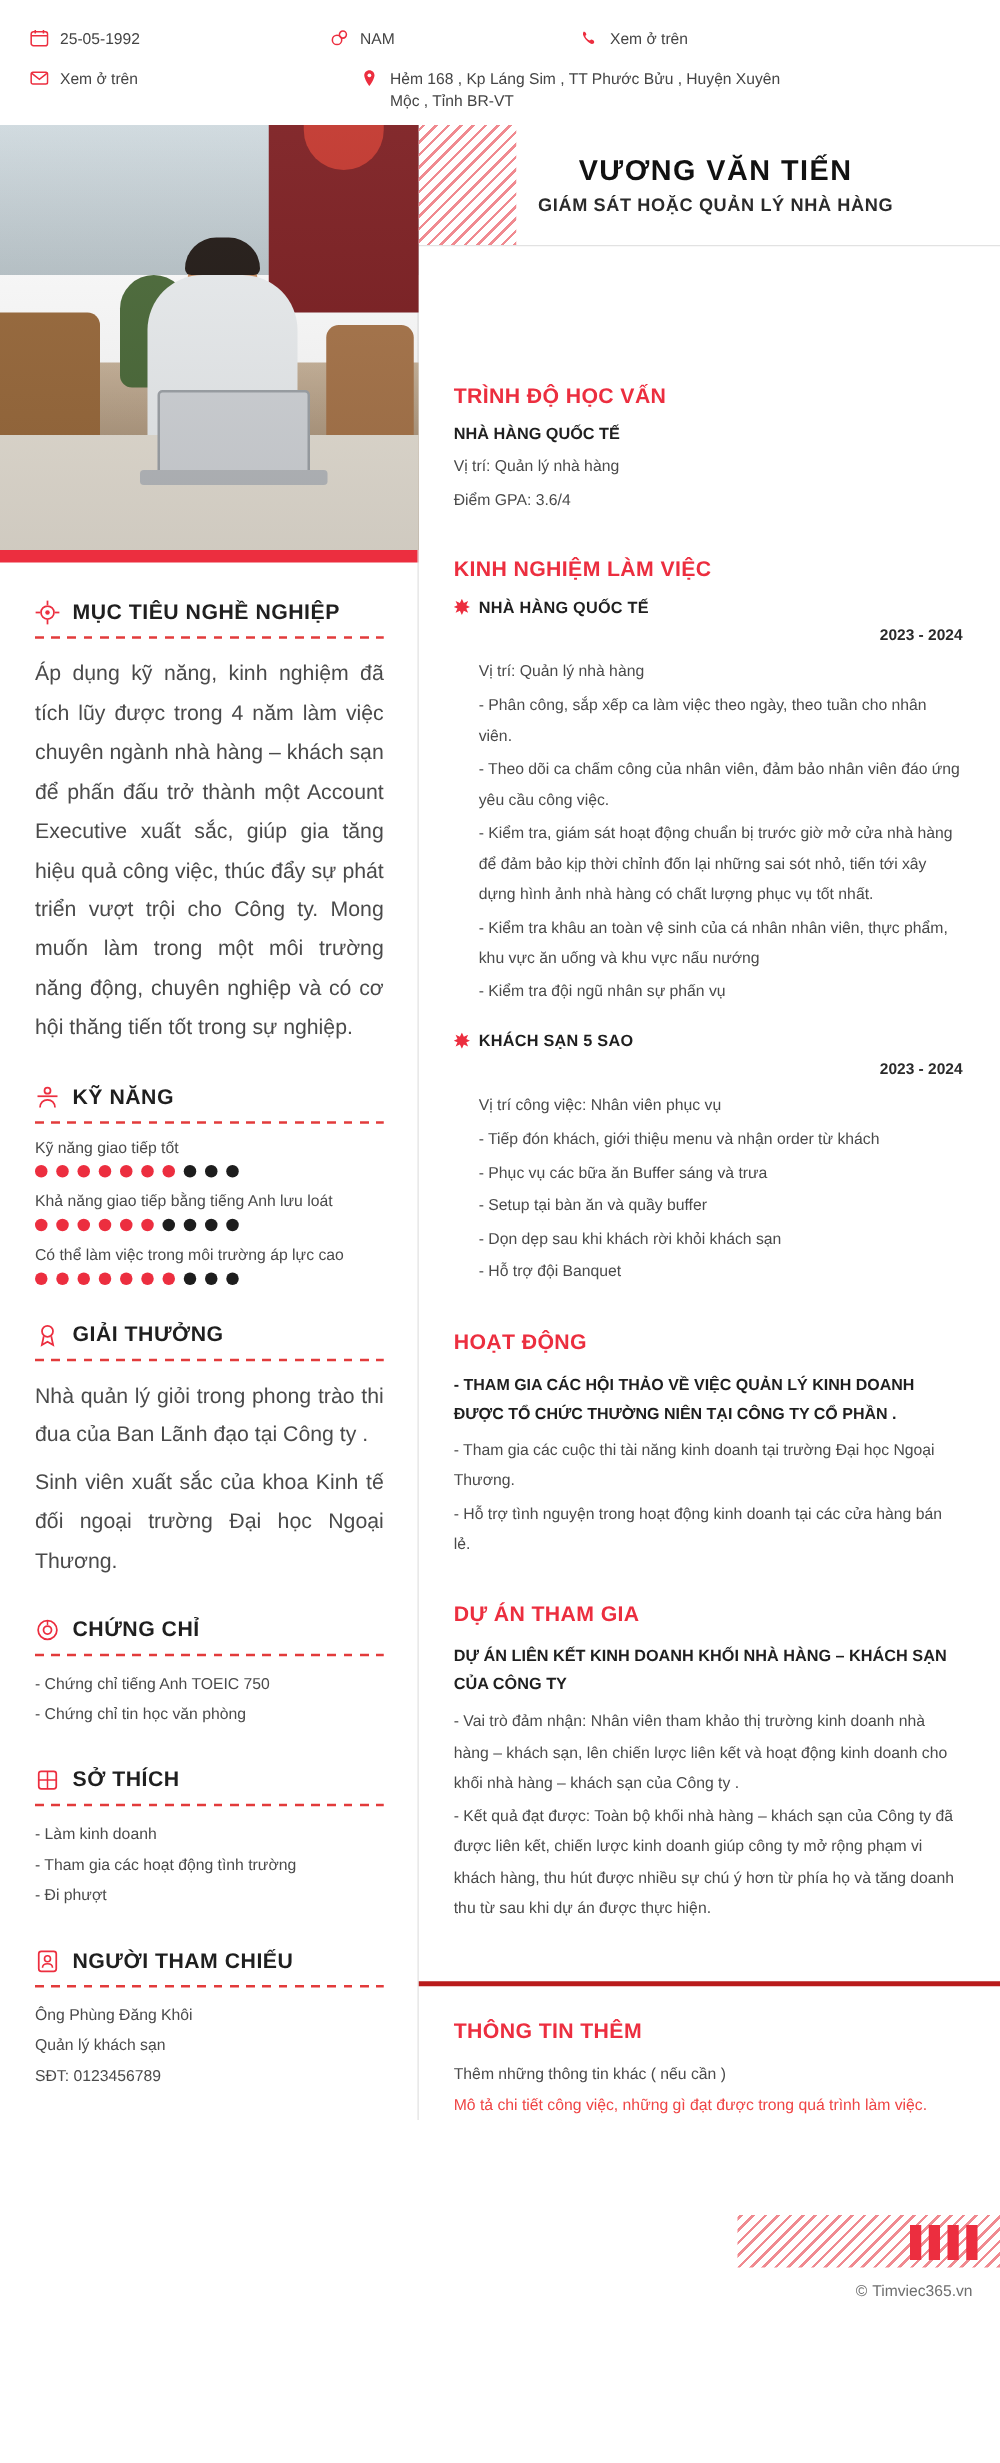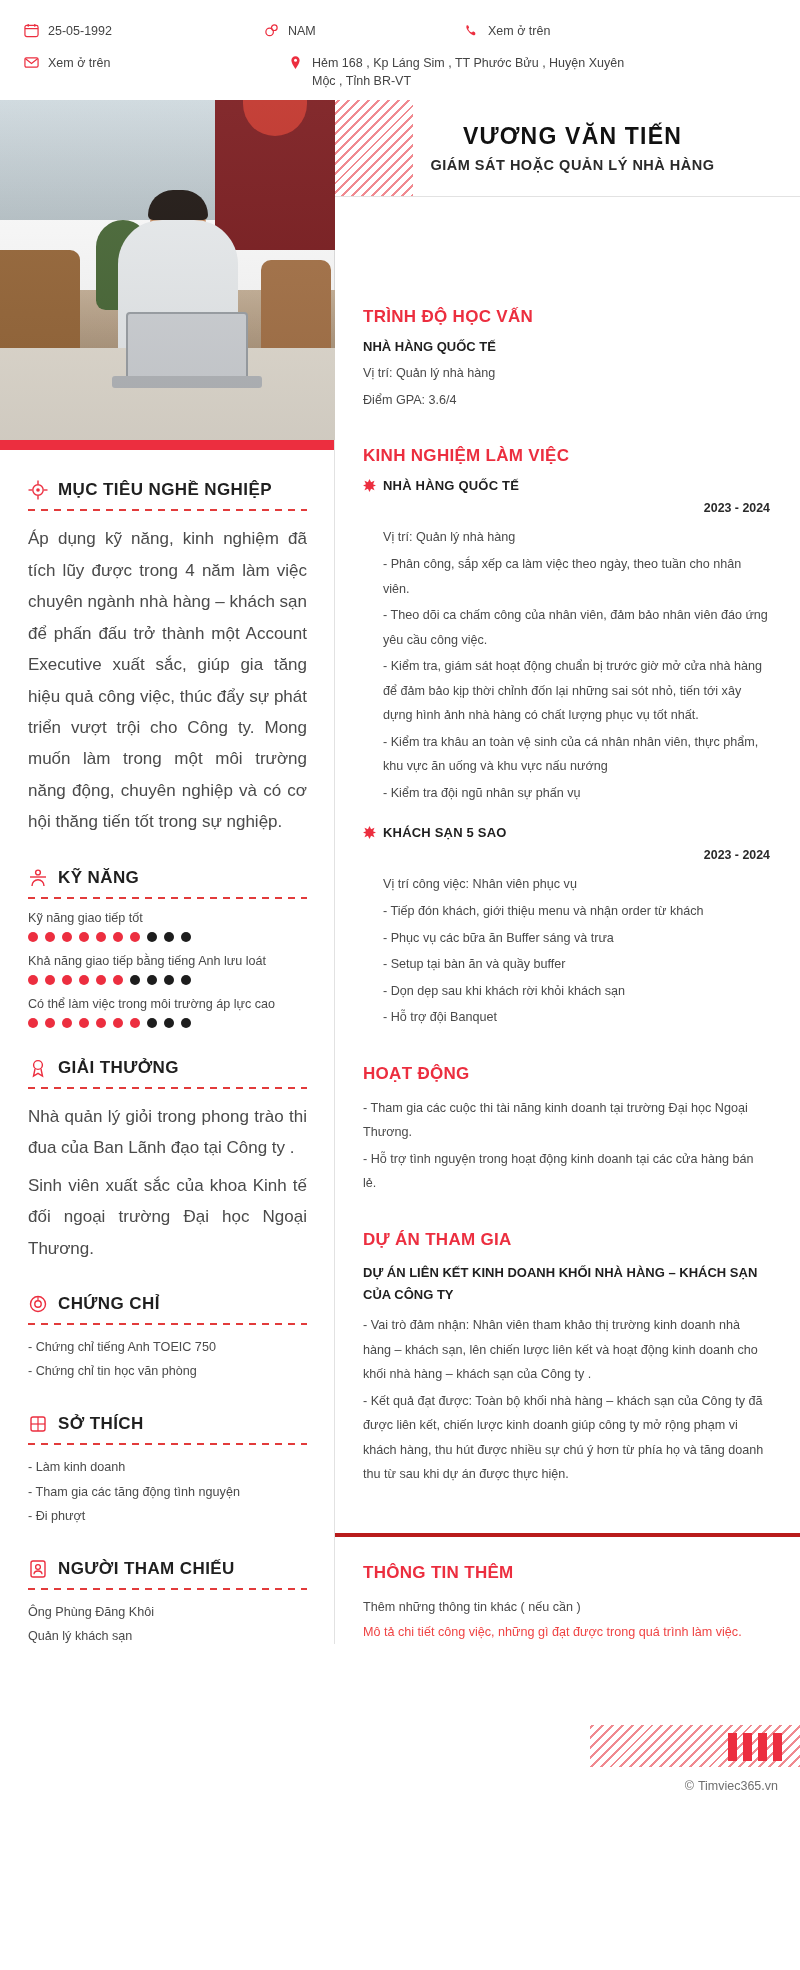--- a/index.html
+++ b/index.html
@@ -300,38 +300,39 @@
             <svg width="20" height="20" viewBox="0 0 20 20">
                 <rect x="3" y="3" width="14" height="14" rx="2" fill="none" stroke="#ec2e3f" stroke-width="1.4"></rect>
                 <line x1="3" y1="10" x2="17" y2="10" stroke="#ec2e3f" stroke-width="1.2"></line>
                 <line x1="10" y1="3" x2="10" y2="17" stroke="#ec2e3f" stroke-width="1.2"></line>
               </svg>
           </span>
           <h3>SỞ THÍCH</h3>
         </div>
         <div class="dashes"></div>
         <div class="li" style="margin-top:10px;">- Làm kinh doanh</div>
-        <div class="li">- Tham gia các tăng động tình nguyện</div>
+        <div class="li">- Tham gia các hoạt động tình trường</div>
         <div class="li">- Đi phượt</div>
       </div>
 
       <div class="lsec">
         <div class="lhead">
           <span class="hic">
             <svg width="20" height="20" viewBox="0 0 20 20">
                 <rect x="3" y="2" width="14" height="16" rx="2" fill="none" stroke="#ec2e3f" stroke-width="1.4"></rect>
                 <circle cx="10" cy="8" r="2.4" fill="none" stroke="#ec2e3f" stroke-width="1.3"></circle>
                 <path d="M6 15.2c0-2 1.8-3.2 4-3.2s4 1.2 4 3.2" fill="none" stroke="#ec2e3f" stroke-width="1.3"></path>
               </svg>
           </span>
           <h3>NGƯỜI THAM CHIẾU</h3>
         </div>
         <div class="dashes"></div>
         <div class="li" style="margin-top:10px;">Ông Phùng Đăng Khôi</div>
         <div class="li">Quản lý khách sạn</div>
+        <div class="li">SĐT: 0123456789</div>
       </div>
 
     </div>
 
     <div class="right">
 
       <div class="namebar">
         <div class="hatch"></div>
         <div class="namebox">
           <h1>VƯƠNG VĂN TIẾN</h1>
@@ -388,20 +389,21 @@
             <p>- Phục vụ các bữa ăn Buffer sáng và trưa</p>
             <p>- Setup tại bàn ăn và quầy buffer</p>
             <p>- Dọn dẹp sau khi khách rời khỏi khách sạn</p>
             <p>- Hỗ trợ đội Banquet</p>
           </div>
         </div>
       </div>
 
       <div class="rsec" style="margin-top:34px;">
         <div class="rtitle">HOẠT ĐỘNG</div>
+        <div class="bold-note">- THAM GIA CÁC HỘI THẢO VỀ VIỆC QUẢN LÝ KINH DOANH ĐƯỢC TỔ CHỨC THƯỜNG NIÊN TẠI CÔNG TY CỔ PHẦN .</div>
         <div class="rtext">
           <p>- Tham gia các cuộc thi tài năng kinh doanh tại trường Đại học Ngoại Thương.</p>
           <p>- Hỗ trợ tình nguyện trong hoạt động kinh doanh tại các cửa hàng bán lẻ.</p>
         </div>
       </div>
 
       <div class="rsec" style="margin-top:34px;">
         <div class="rtitle">DỰ ÁN THAM GIA</div>
         <div class="sub" style="line-height:1.7;">DỰ ÁN LIÊN KẾT KINH DOANH KHỐI NHÀ HÀNG – KHÁCH SẠN CỦA CÔNG TY</div>
         <div class="rtext">

